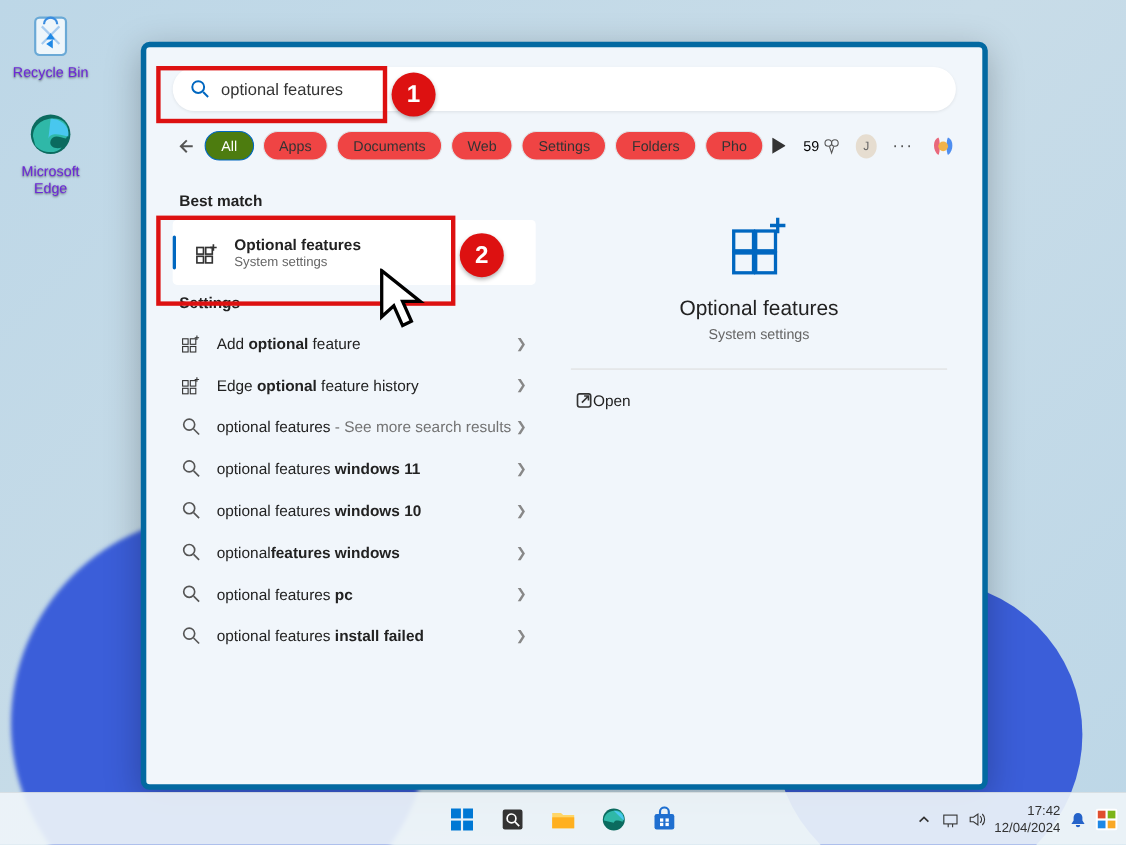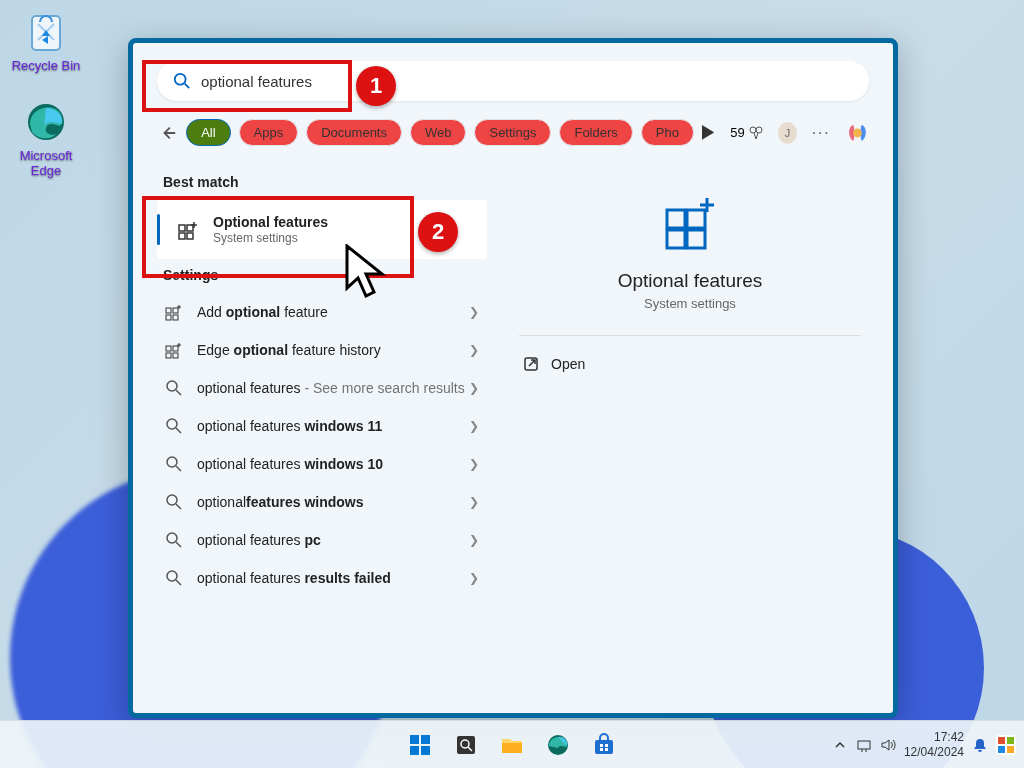--- a/index.html
+++ b/index.html
@@ -46,21 +46,21 @@
 .result-row .chev { color: #888; font-size: 12px; }
 .best-match-item { background: #fff; padding: 14px 10px; }
 .best-match-item .left-accent { position: absolute; left: 0; top: 14px; bottom: 14px; width: 3px; background: #0067c0; border-radius: 2px; }
 .best-match-item .ricon { width: 22px; height: 22px; margin-left: 10px; }
 
 .preview { text-align: center; padding: 26px 8px 20px; }
 .preview-icon { width: 58px; height: 58px; margin: 0 auto 20px; }
 .preview-title { font-size: 19px; color: #222; margin-bottom: 4px; }
 .preview-sub { font-size: 13px; color: #666; }
 .preview-hr { border: none; border-top: 1px solid #ddd; margin: 24px 0 12px; }
-.preview-action { display: flex; align-items: center; gap: 12px; padding: 8px 4px; font-size: 14px; color: #222; }
+.preview-action { display: flex; align-items: center; padding: 8px 4px; font-size: 14px; color: #222; }
 
 
 .redbox { position: absolute; border: 4px solid #d11; pointer-events: none; }
 .redbox1 { top: 60px; left: 142px; width: 210px; height: 52px; }
 .redbox2 { top: 196px; left: 142px; width: 272px; height: 82px; }
 .badge { position: absolute; width: 40px; height: 40px; border-radius: 50%; background: #d11; color: #fff; font-weight: 700; font-size: 22px; display: flex; align-items: center; justify-content: center; box-shadow: 0 2px 4px rgba(0,0,0,.3); }
 .badge1 { top: 66px; left: 356px; }
 .badge2 { top: 212px; left: 418px; }
 .cursor-svg { position: absolute; top: 244px; left: 342px; width: 50px; height: 62px; pointer-events: none; }
 
@@ -245,21 +245,21 @@
         <div class="rtext"><span>optional features </span><b>pc</b></div>
         <span class="chev">❯</span>
       </div>
       <div class="result-row">
         <div class="ricon">
             <svg viewBox="0 0 18 18">
               <circle cx="7" cy="7" r="5" fill="none" stroke="#555" stroke-width="1.5"></circle>
               <line x1="11" y1="11" x2="16" y2="16" stroke="#555" stroke-width="1.5"></line>
             </svg>
           </div>
-        <div class="rtext"><span>optional features </span><b>results failed</b></div>
+        <div class="rtext"><span>optional features </span><b>install failed</b></div>
         <span class="chev">❯</span>
       </div>
     </div>
 
     <div class="right-col">
       <div class="preview">
         <div class="preview-icon">
           <svg viewBox="0 0 58 58">
               <rect x="6" y="18" width="18" height="18" fill="none" stroke="#0067c0" stroke-width="3"></rect>
               <rect x="6" y="38" width="18" height="18" fill="none" stroke="#0067c0" stroke-width="3"></rect>

